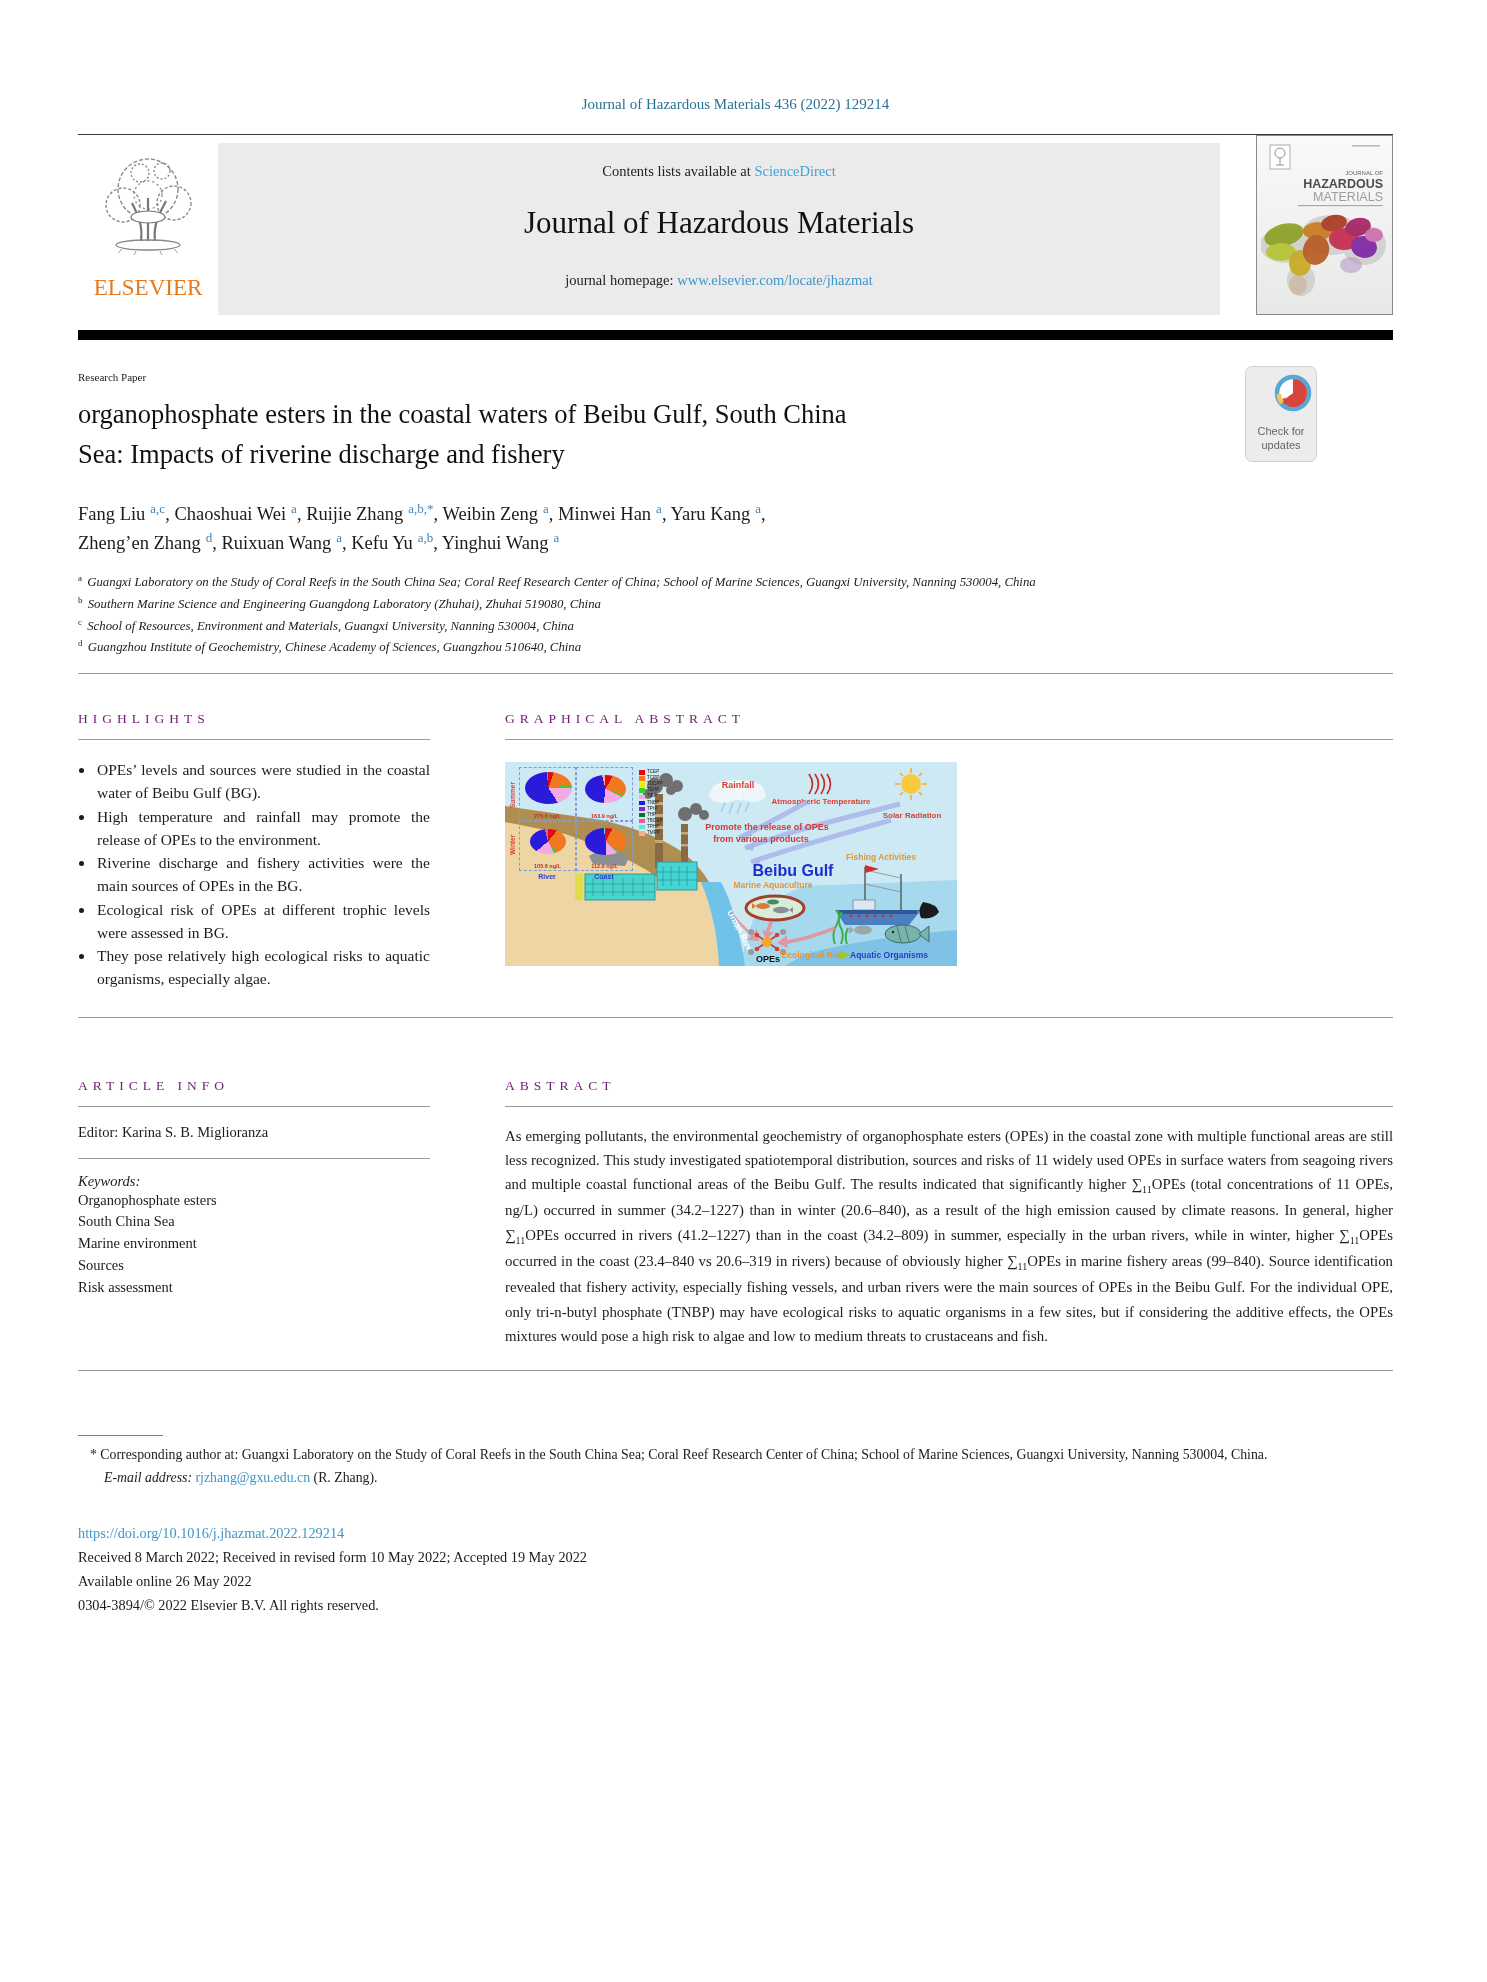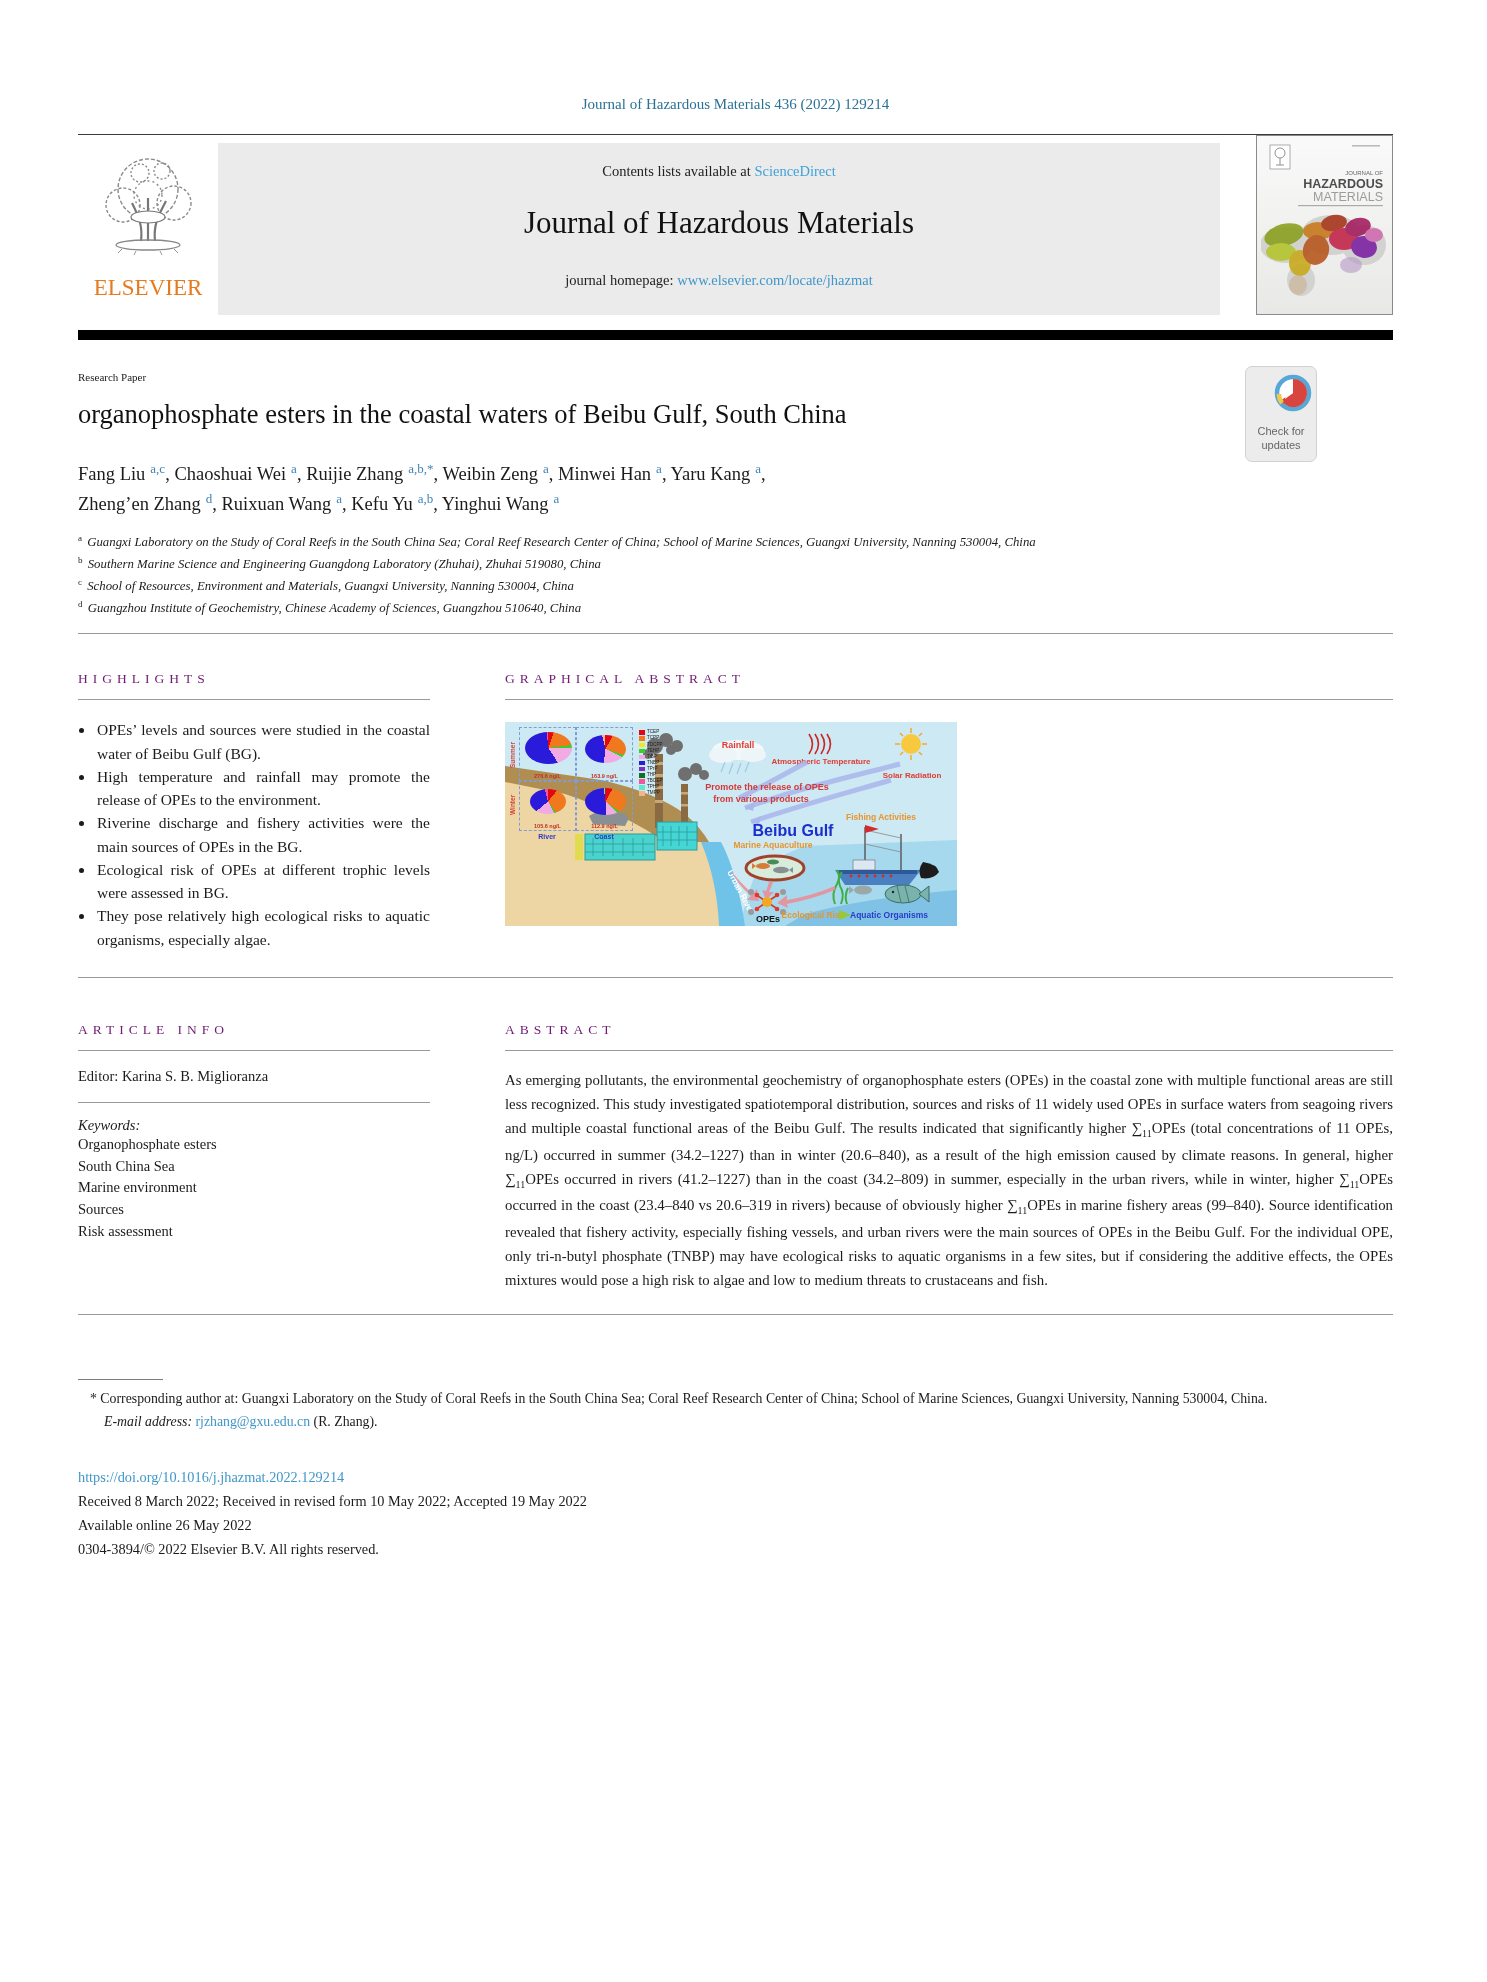--- a/index.html
+++ b/index.html
@@ -25,21 +25,21 @@
   .au-sup{color:#3f84b8;font-size:13px;margin-left:5px;text-align:center;}
   .affiliations{margin-top:13px;font-size:12.8px;line-height:1.6;}
   .affiliations p{margin:0;font-style:italic;}
   .affiliations sup{font-style:normal;font-size:9px;margin-right:2px;}
   .rule{border-top:1px solid #9a9a9a;}
   .rule-aff{margin-top:15px;}
   .twocol{display:flex;}
   .leftcol{width:352px;flex:0 0 352px;}
   .rightcol{flex:1;margin-left:75px;}
   .row1{margin-top:37px;}
-  .row2{margin-top:44px;}
+  .row2{margin-top:60px;}
   .sec-heading{font-size:13.5px;letter-spacing:5px;color:#701a75;}
   .heading-rule{border-top:1px solid #9a9a9a;margin-top:12px;}
   .hl-list{margin:18px 0 0 0;padding-left:17px;font-size:15.5px;line-height:1.5;text-align:justify;}
   .hl-list li{margin:0;padding-left:2px;}
   .editor-line{margin-top:17px;font-size:14.5px;}
   .rule-editor{margin-top:17px;}
   .kw-label{margin-top:14px;font-size:14.5px;font-style:italic;}
   .kw-list{font-size:14.5px;line-height:1.5;}
   .abstract-text{margin-top:17px;font-size:14.8px;line-height:1.64;text-align:justify;}
   .abstract-text sub{font-size:10px;}
@@ -165,20 +165,21 @@
         </svg>
       </div>
     </div>
 
     <div class="blackbar"></div>
 
     <div class="research-paper">Research Paper</div>
 
     <div class="title-block" id="title-block">
         <div>organophosphate esters in the coastal waters of Beibu Gulf, South China</div>
+        <div>Sea: Impacts of riverine discharge and fishery</div>
       </div>
 
     <div class="authors" id="authors">
         <div><span>Fang Liu</span><sup class="au-sup">a,c</sup>, <span>Chaoshuai Wei</span><sup class="au-sup">a</sup>, <span>Ruijie Zhang</span><sup class="au-sup">a,b,*</sup>, <span>Weibin Zeng</span><sup class="au-sup">a</sup>, <span>Minwei Han</span><sup class="au-sup">a</sup>, <span>Yaru Kang</span><sup class="au-sup">a</sup>,</div>
         <div><span>Zheng’en Zhang</span><sup class="au-sup">d</sup>, <span>Ruixuan Wang</span><sup class="au-sup">a</sup>, <span>Kefu Yu</span><sup class="au-sup">a,b</sup>, <span>Yinghui Wang</span><sup class="au-sup">a</sup></div>
       </div>
 
     <div class="affiliations" id="affiliations">
         <p><sup>a</sup><span> Guangxi Laboratory on the Study of Coral Reefs in the South China Sea; Coral Reef Research Center of China; School of Marine Sciences, Guangxi University, Nanning 530004, China</span></p>
         <p><sup>b</sup><span> Southern Marine Science and Engineering Guangdong Laboratory (Zhuhai), Zhuhai 519080, China</span></p>

